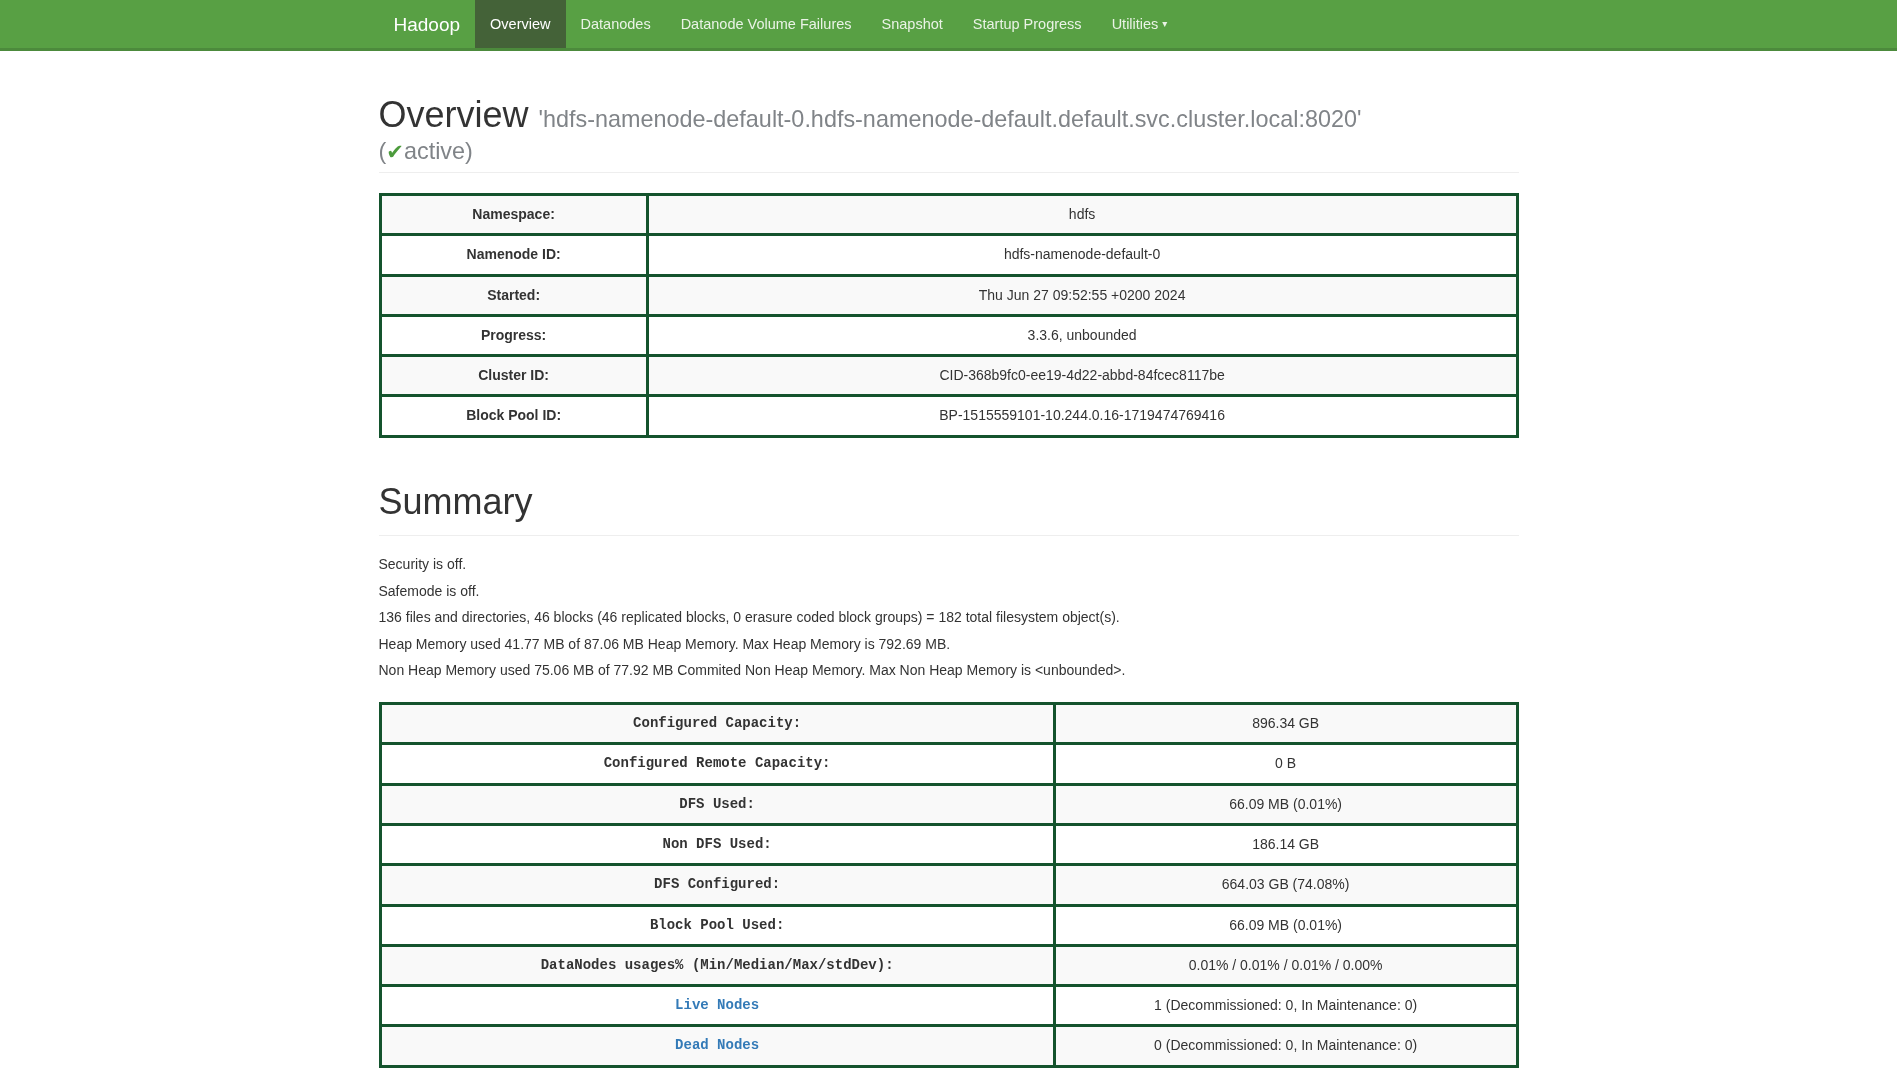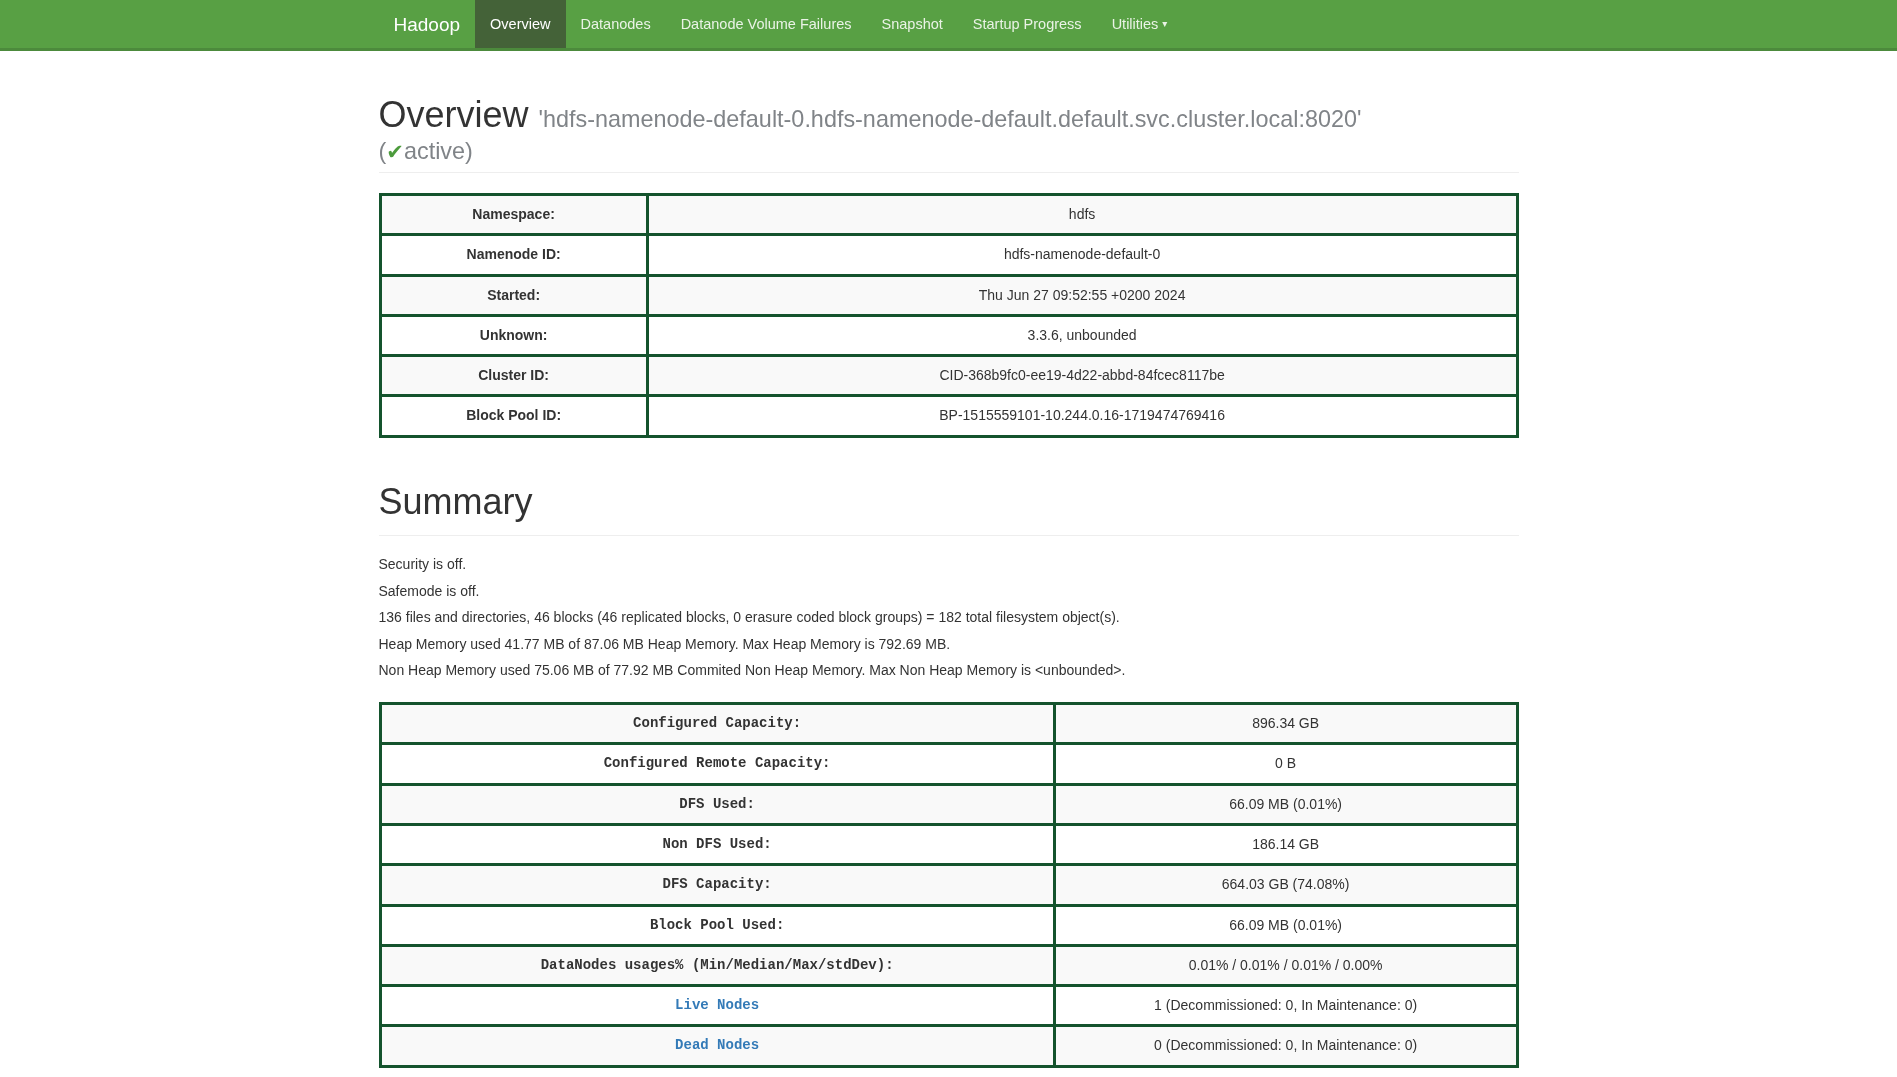--- a/index.html
+++ b/index.html
@@ -167,21 +167,21 @@
       </tr>
       <tr>
         <th>Namenode ID:</th>
         <td>hdfs-namenode-default-0</td>
       </tr>
       <tr>
         <th>Started:</th>
         <td>Thu Jun 27 09:52:55 +0200 2024</td>
       </tr>
       <tr>
-        <th>Unknown:</th>
+        <th>Progress:</th>
         <td>3.3.6, unbounded</td>
       </tr>
       <tr>
         <th>Cluster ID:</th>
         <td>CID-368b9fc0-ee19-4d22-abbd-84fcec8117be</td>
       </tr>
       <tr>
         <th>Block Pool ID:</th>
         <td>BP-1515559101-10.244.0.16-1719474769416</td>
       </tr>
@@ -212,21 +212,21 @@
       </tr>
       <tr>
         <th>DFS Used:</th>
         <td>66.09 MB (0.01%)</td>
       </tr>
       <tr>
         <th>Non DFS Used:</th>
         <td>186.14 GB</td>
       </tr>
       <tr>
-        <th>DFS Capacity:</th>
+        <th>DFS Configured:</th>
         <td>664.03 GB (74.08%)</td>
       </tr>
       <tr>
         <th>Block Pool Used:</th>
         <td>66.09 MB (0.01%)</td>
       </tr>
       <tr>
         <th>DataNodes usages% (Min/Median/Max/stdDev):</th>
         <td>0.01% / 0.01% / 0.01% / 0.00%</td>
       </tr>

